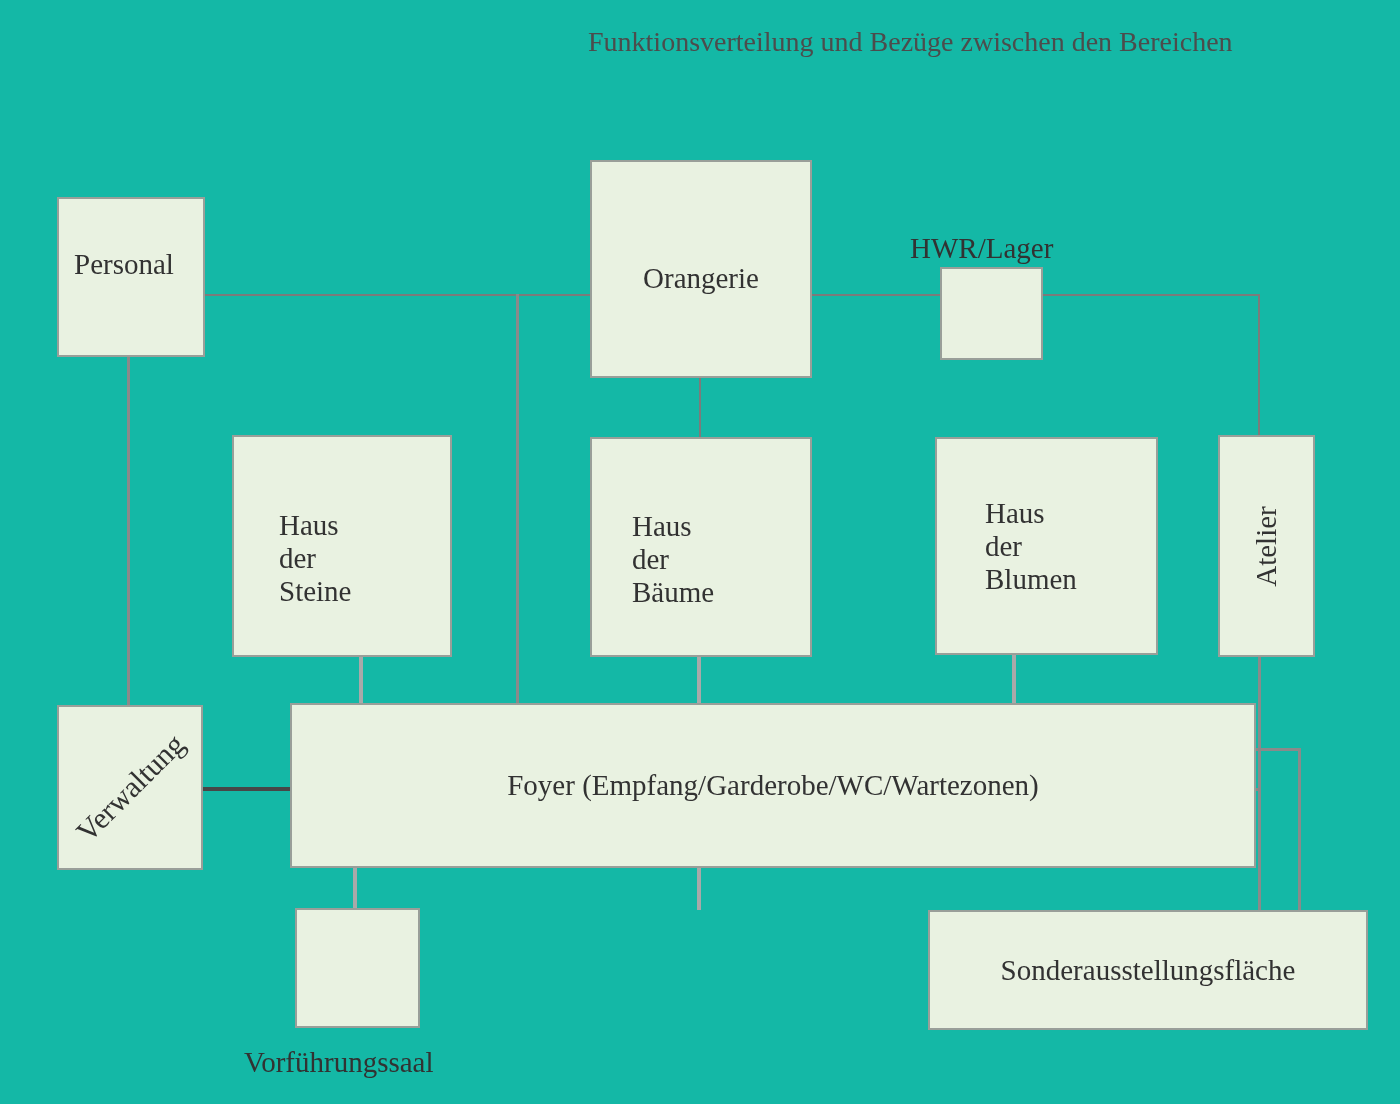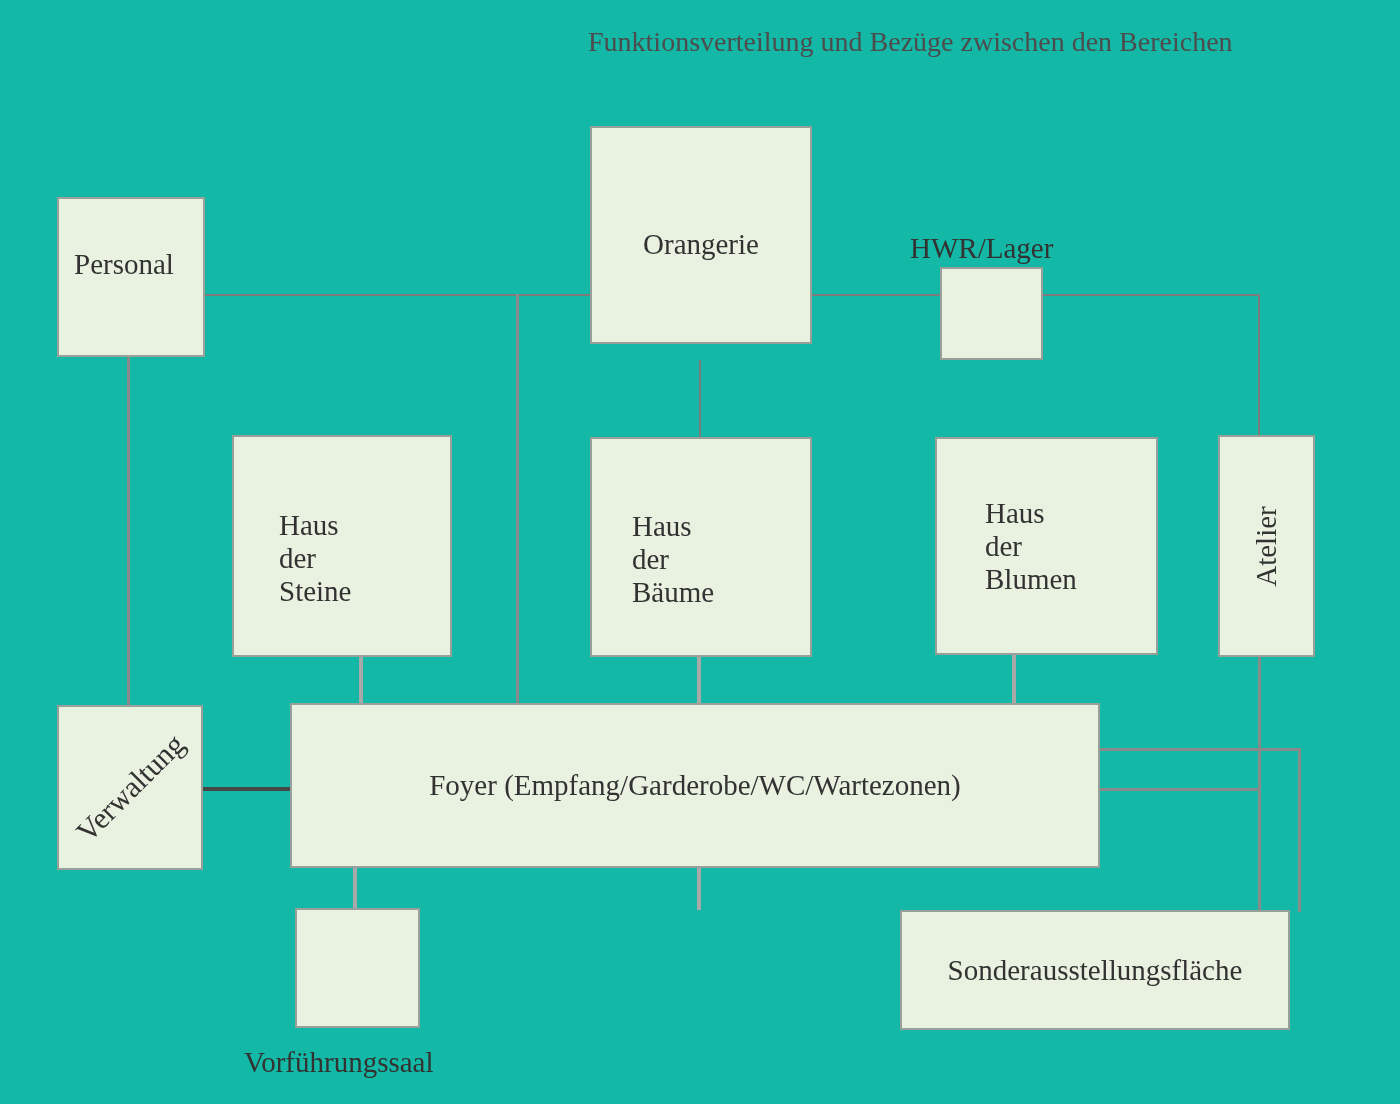--- a/index.html
+++ b/index.html
@@ -76,21 +76,21 @@
   <div class="ln v med" style="left:1258px; top:657px; height:255px;"></div>
   <div class="ln v med" style="left:1298px; top:748px; height:164px;"></div>
 
   <div class="ln v light" style="left:353px; top:868px; height:40px;"></div>
   <div class="ln v light" style="left:697px; top:868px; height:42px;"></div>
 
   <div class="box" style="left:57px; top:197px; width:148px; height:160px; justify-content:flex-start; padding-left:15px; padding-bottom:26px;">
     <span class="lbl">Personal</span>
   </div>
 
-  <div class="box" style="left:590px; top:126px; width:222px; height:218px; padding-top:18px;">
+  <div class="box" style="left:590px; top:160px; width:222px; height:218px; padding-top:18px;">
     <span class="lbl">Orangerie</span>
   </div>
 
   <div class="box" style="left:940px; top:267px; width:103px; height:93px;"></div>
   <div class="free-label" style="left:910px; top:232px;">HWR/Lager</div>
 
   <div class="box" style="left:232px; top:435px; width:220px; height:222px; justify-content:flex-start;">
     <span class="lbl" style="margin-left:45px; margin-top:25px;">Haus
 der
 Steine</span>
@@ -109,25 +109,25 @@
   </div>
 
   <div class="box" style="left:1218px; top:435px; width:97px; height:222px;">
     <span class="lbl rot90">Atelier</span>
   </div>
 
   <div class="box" style="left:57px; top:705px; width:146px; height:165px;">
     <span class="lbl rot45">Verwaltung</span>
   </div>
 
-  <div class="box" style="left:290px; top:703px; width:810px; height:165px;">
+  <div class="box" style="left:290px; top:703px; width:966px; height:165px;">
     <span class="lbl">Foyer (Empfang/Garderobe/WC/Wartezonen)</span>
   </div>
 
   <div class="box" style="left:295px; top:908px; width:125px; height:120px;"></div>
   <div class="free-label" style="left:244px; top:1046px;">Vorführungssaal</div>
 
 
-  <div class="box" style="left:900px; top:910px; width:390px; height:120px;text-align:right;">
+  <div class="box" style="left:928px; top:910px; width:440px; height:120px;text-align:right;">
     <span class="lbl">Sonderausstellungsfläche</span>
   </div>
 
 </div>
 
 </body></html>

